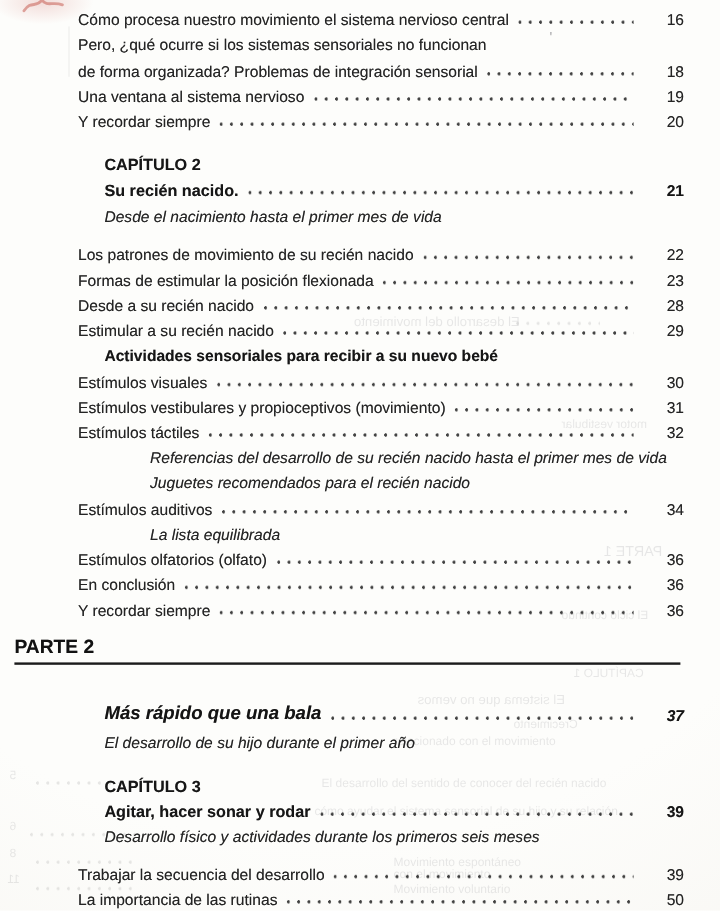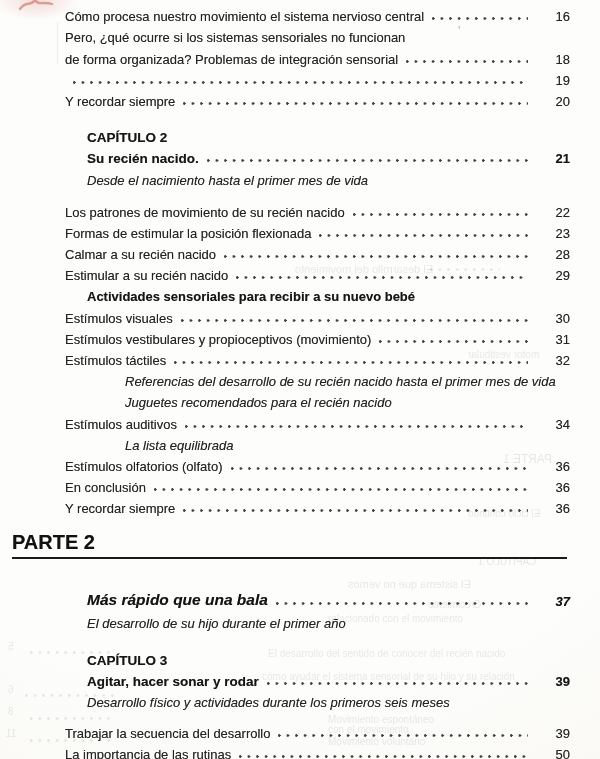--- a/index.html
+++ b/index.html
@@ -30,21 +30,21 @@
   }
   .page-num{flex:0 0 34px;text-align:right;font-size:13px;}
   .entry{margin-left:65px;font-size:13px;}
   .chapter-label{margin-left:87px;font-size:13.5px;font-weight:bold;color:#161616;}
   .chapter-title{margin-left:87px;font-size:13.5px;font-weight:bold;color:#161616;}
   .section-heading{margin-left:87px;font-size:13px;font-weight:bold;color:#161616;}
   .subtitle{margin-left:87px;font-size:13px;font-style:italic;}
   .sub-item{margin-left:125px;font-size:13px;font-style:italic;}
   .big-title{margin-left:87px;font-size:15.5px;font-weight:bold;height:25px;color:#141414;}
   .part{display:block;height:auto;margin-left:12px;margin-right:33px;}
-  .part-label{font-weight:bold;font-size:20px;color:#121212;display:block;}
+  .part-label{font-weight:bold;font-size:16px;color:#121212;display:block;}
   .part-rule{border-top:2.2px solid #1b1b1b;margin-top:3px;}
   .ghost{
     position:absolute;z-index:1;color:#3a3a44;opacity:.11;
     filter:blur(.5px);white-space:nowrap;
     font-family:"Liberation Sans","DejaVu Sans",sans-serif;
   }
   .ghost.flip{transform:scaleX(-1);}
   .ghost-dots{
     position:absolute;z-index:1;height:3px;opacity:.10;filter:blur(.4px);
     background-image:radial-gradient(circle at 1.3px 1.5px, #222 1.1px, rgba(0,0,0,0) 1.5px);
@@ -94,20 +94,21 @@
       </div>
       <div class="row entry">
         <span class="label">Pero, ¿qué ocurre si los sistemas sensoriales no funcionan</span>
       </div>
       <div class="row entry">
         <span class="label">de forma organizada? Problemas de integración sensorial</span>
         <span class="leader"></span>
         <span class="page-num">18</span>
       </div>
       <div class="row entry">
+        <span class="label">Una ventana al sistema nervioso</span>
         <span class="leader"></span>
         <span class="page-num">19</span>
       </div>
       <div class="row entry">
         <span class="label">Y recordar siempre</span>
         <span class="leader"></span>
         <span class="page-num">20</span>
       </div>
       <div class="row chapter-label" style="margin-top: 15px;">
         <span class="label">CAPÍTULO 2</span>
@@ -124,21 +125,21 @@
         <span class="label">Los patrones de movimiento de su recién nacido</span>
         <span class="leader"></span>
         <span class="page-num">22</span>
       </div>
       <div class="row entry">
         <span class="label">Formas de estimular la posición flexionada</span>
         <span class="leader"></span>
         <span class="page-num">23</span>
       </div>
       <div class="row entry">
-        <span class="label">Calmar a su recién nacido</span>
+        <span class="label">Desde a su recién nacido</span>
         <span class="leader"></span>
         <span class="page-num">28</span>
       </div>
       <div class="row entry">
         <span class="label">Estimular a su recién nacido</span>
         <span class="leader"></span>
         <span class="page-num">29</span>
       </div>
       <div class="row section-heading">
         <span class="label">Actividades sensoriales para recibir a su nuevo bebé</span>

